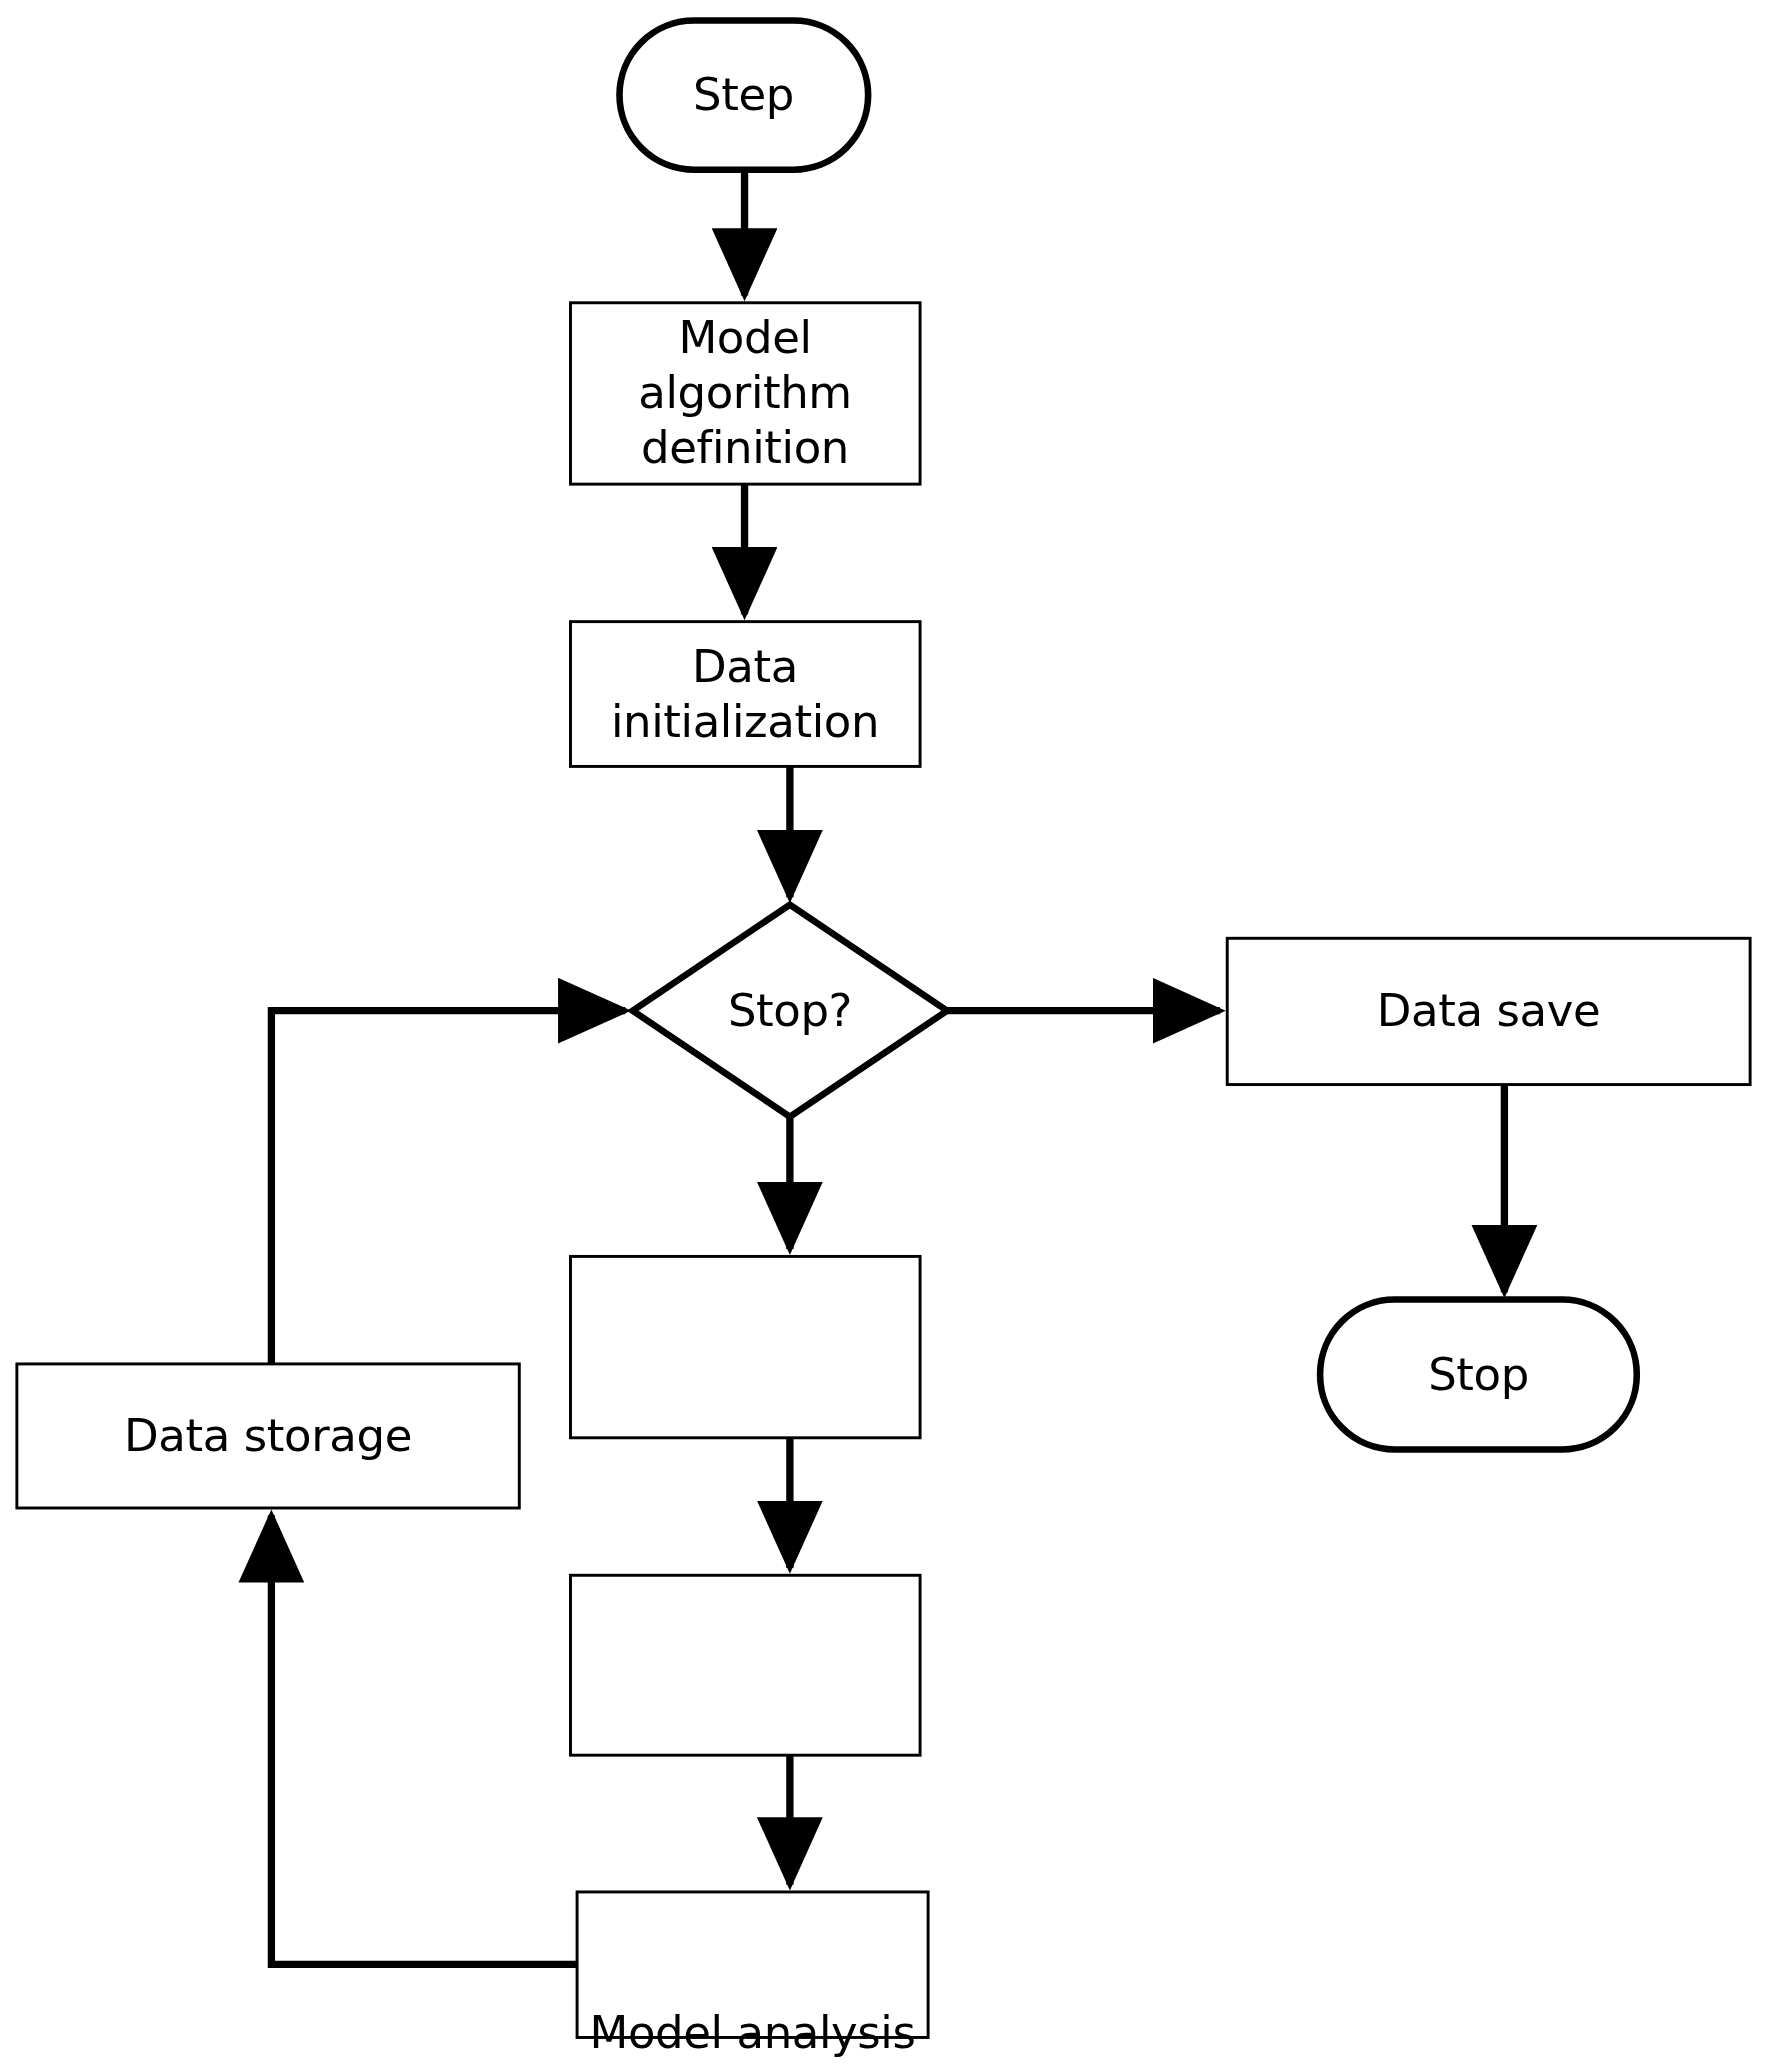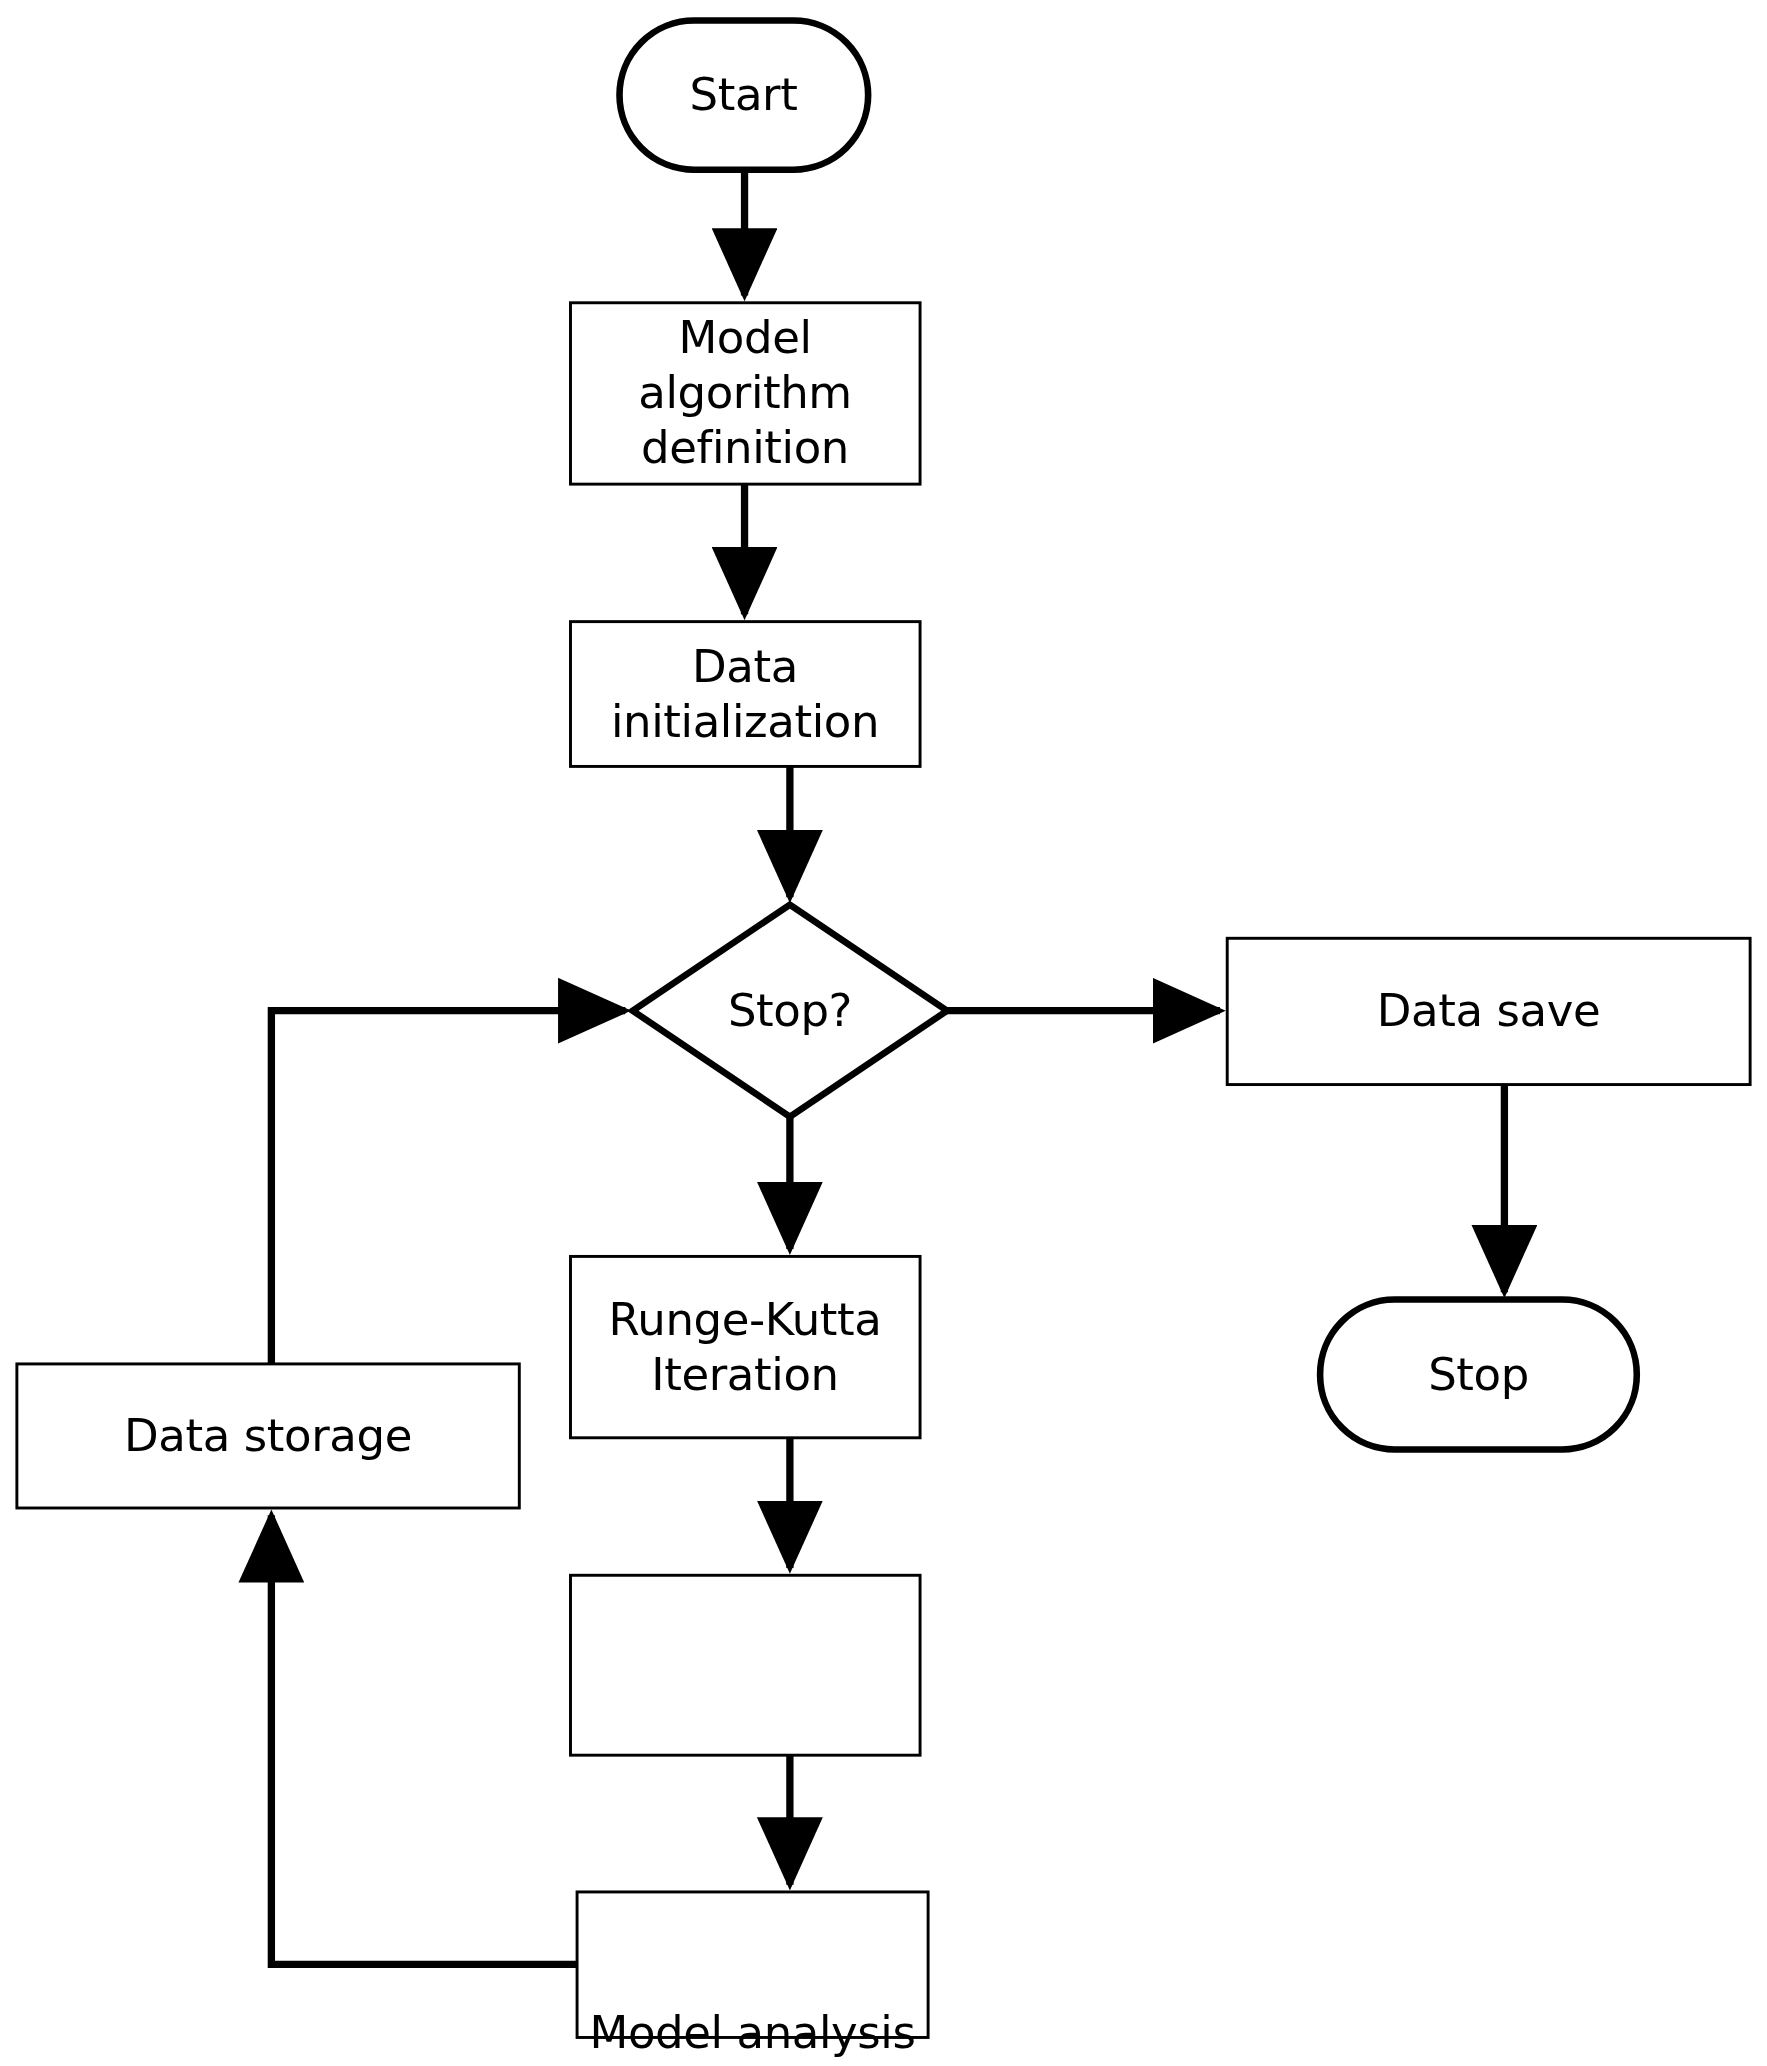--- a/index.html
+++ b/index.html
@@ -87,35 +87,33 @@
 
     <line x1="1080" y1="1966" x2="1080" y2="2144" stroke="#000000" stroke-width="10" marker-end="url(#arrowhead)"></line>
 
     <line x1="1080" y1="2400" x2="1080" y2="2577" stroke="#000000" stroke-width="10" marker-end="url(#arrowhead)"></line>
 
     <path d="M 789 2686 L 371 2686 L 371 2072" fill="none" stroke="#000000" stroke-width="10" marker-end="url(#arrowhead)"></path>
 
     <path d="M 371 1865 L 371 1382 L 855 1382" fill="none" stroke="#000000" stroke-width="10" marker-end="url(#arrowhead)"></path>
   </svg>
 
-  <div class="node-label" style="left:619px; top:20.5px; width:249px; height:149px;">Start</div>
+  <div class="node-label" style="left:619px; top:20.5px; width:249px; height:149px;">Step</div>
 
   <div class="node-label" style="left:570px; top:303px; width:350px; height:181px;">Model algorithm
 definition</div>
 
   <div class="node-label" style="left:570px; top:622px; width:350px; height:145px;">Data initialization</div>
 
   <div class="node-label" style="left:633px; top:905px; width:314px; height:212px;">Stop?</div>
 
   <div class="node-label" style="left:1227px; top:938px; width:523px; height:146px;">Data save</div>
 
   <div class="node-label" style="left:1320px; top:1300px; width:317px; height:150px;">Stop</div>
 
-  <div class="node-label" style="left:570px; top:1257px; width:350px; height:181px;">Runge-Kutta
-Iteration</div>
 
   <div class="node-label" style="left:17px; top:1364px; width:502px; height:144px;border-radius:20px;">Data storage</div>
 
 
   <div class="node-label" style="left:577px; top:1960px; width:351px; height:146px;">Model analysis</div>
 
 </div>
 
 
 </body></html>

